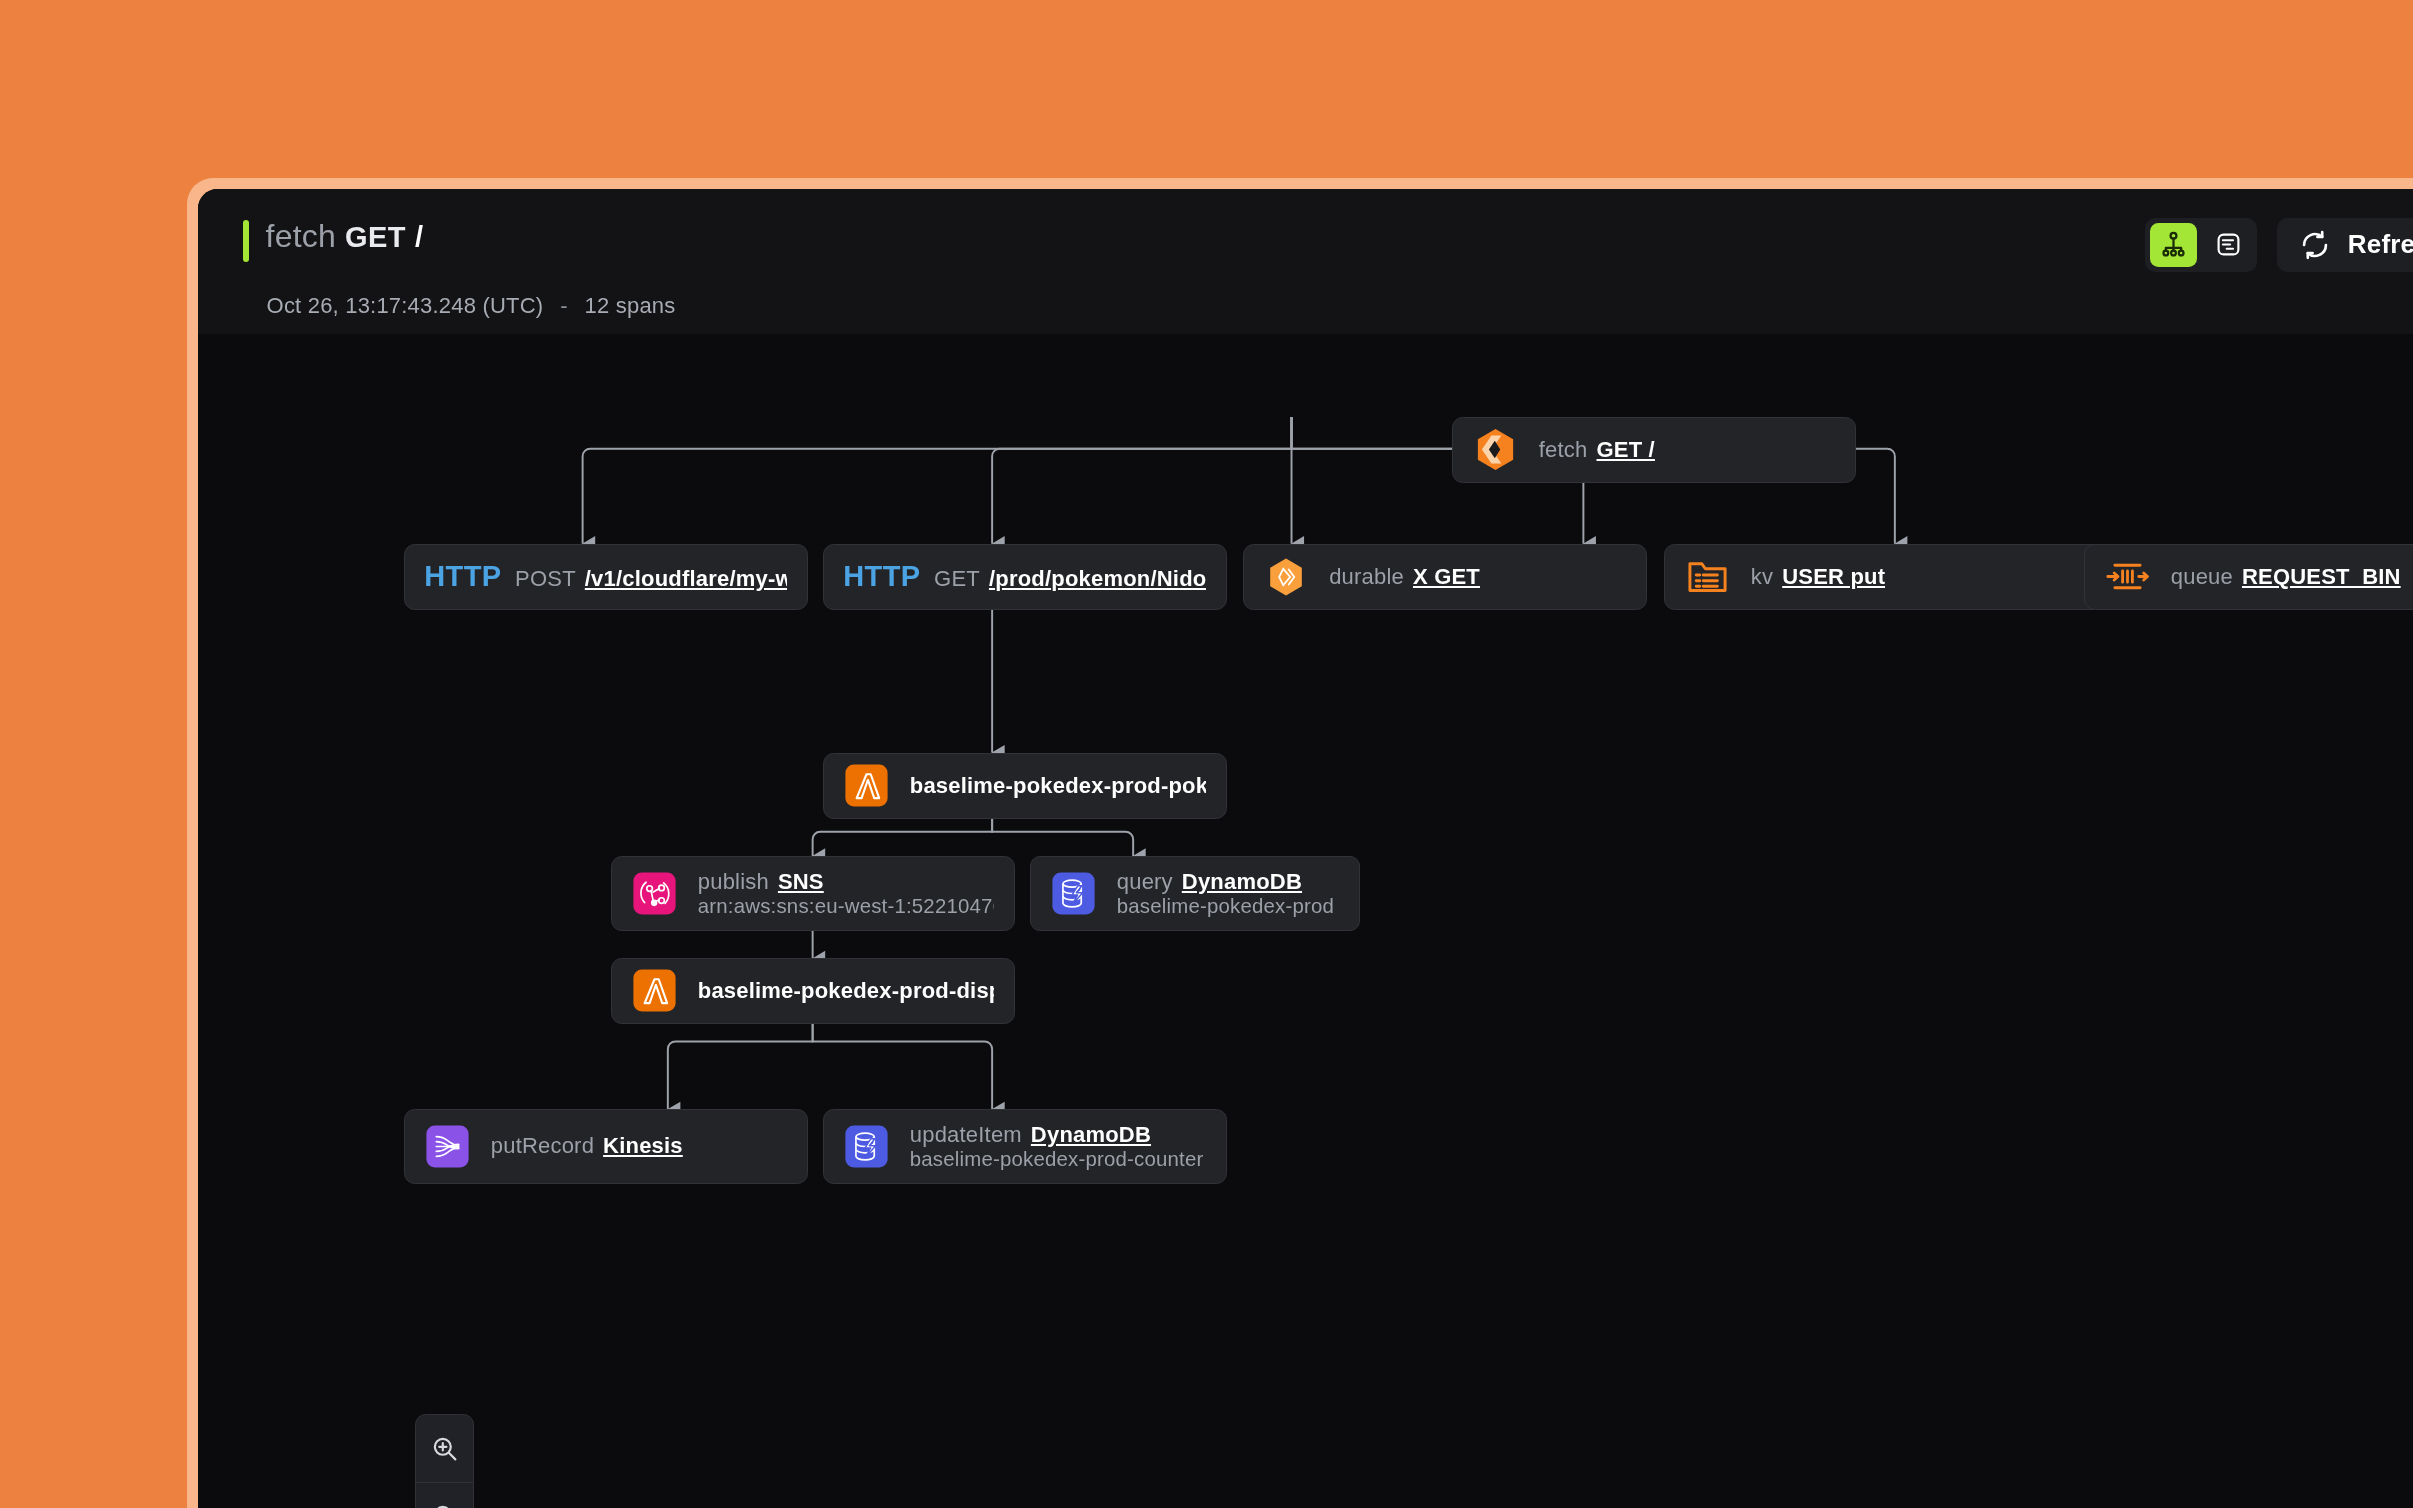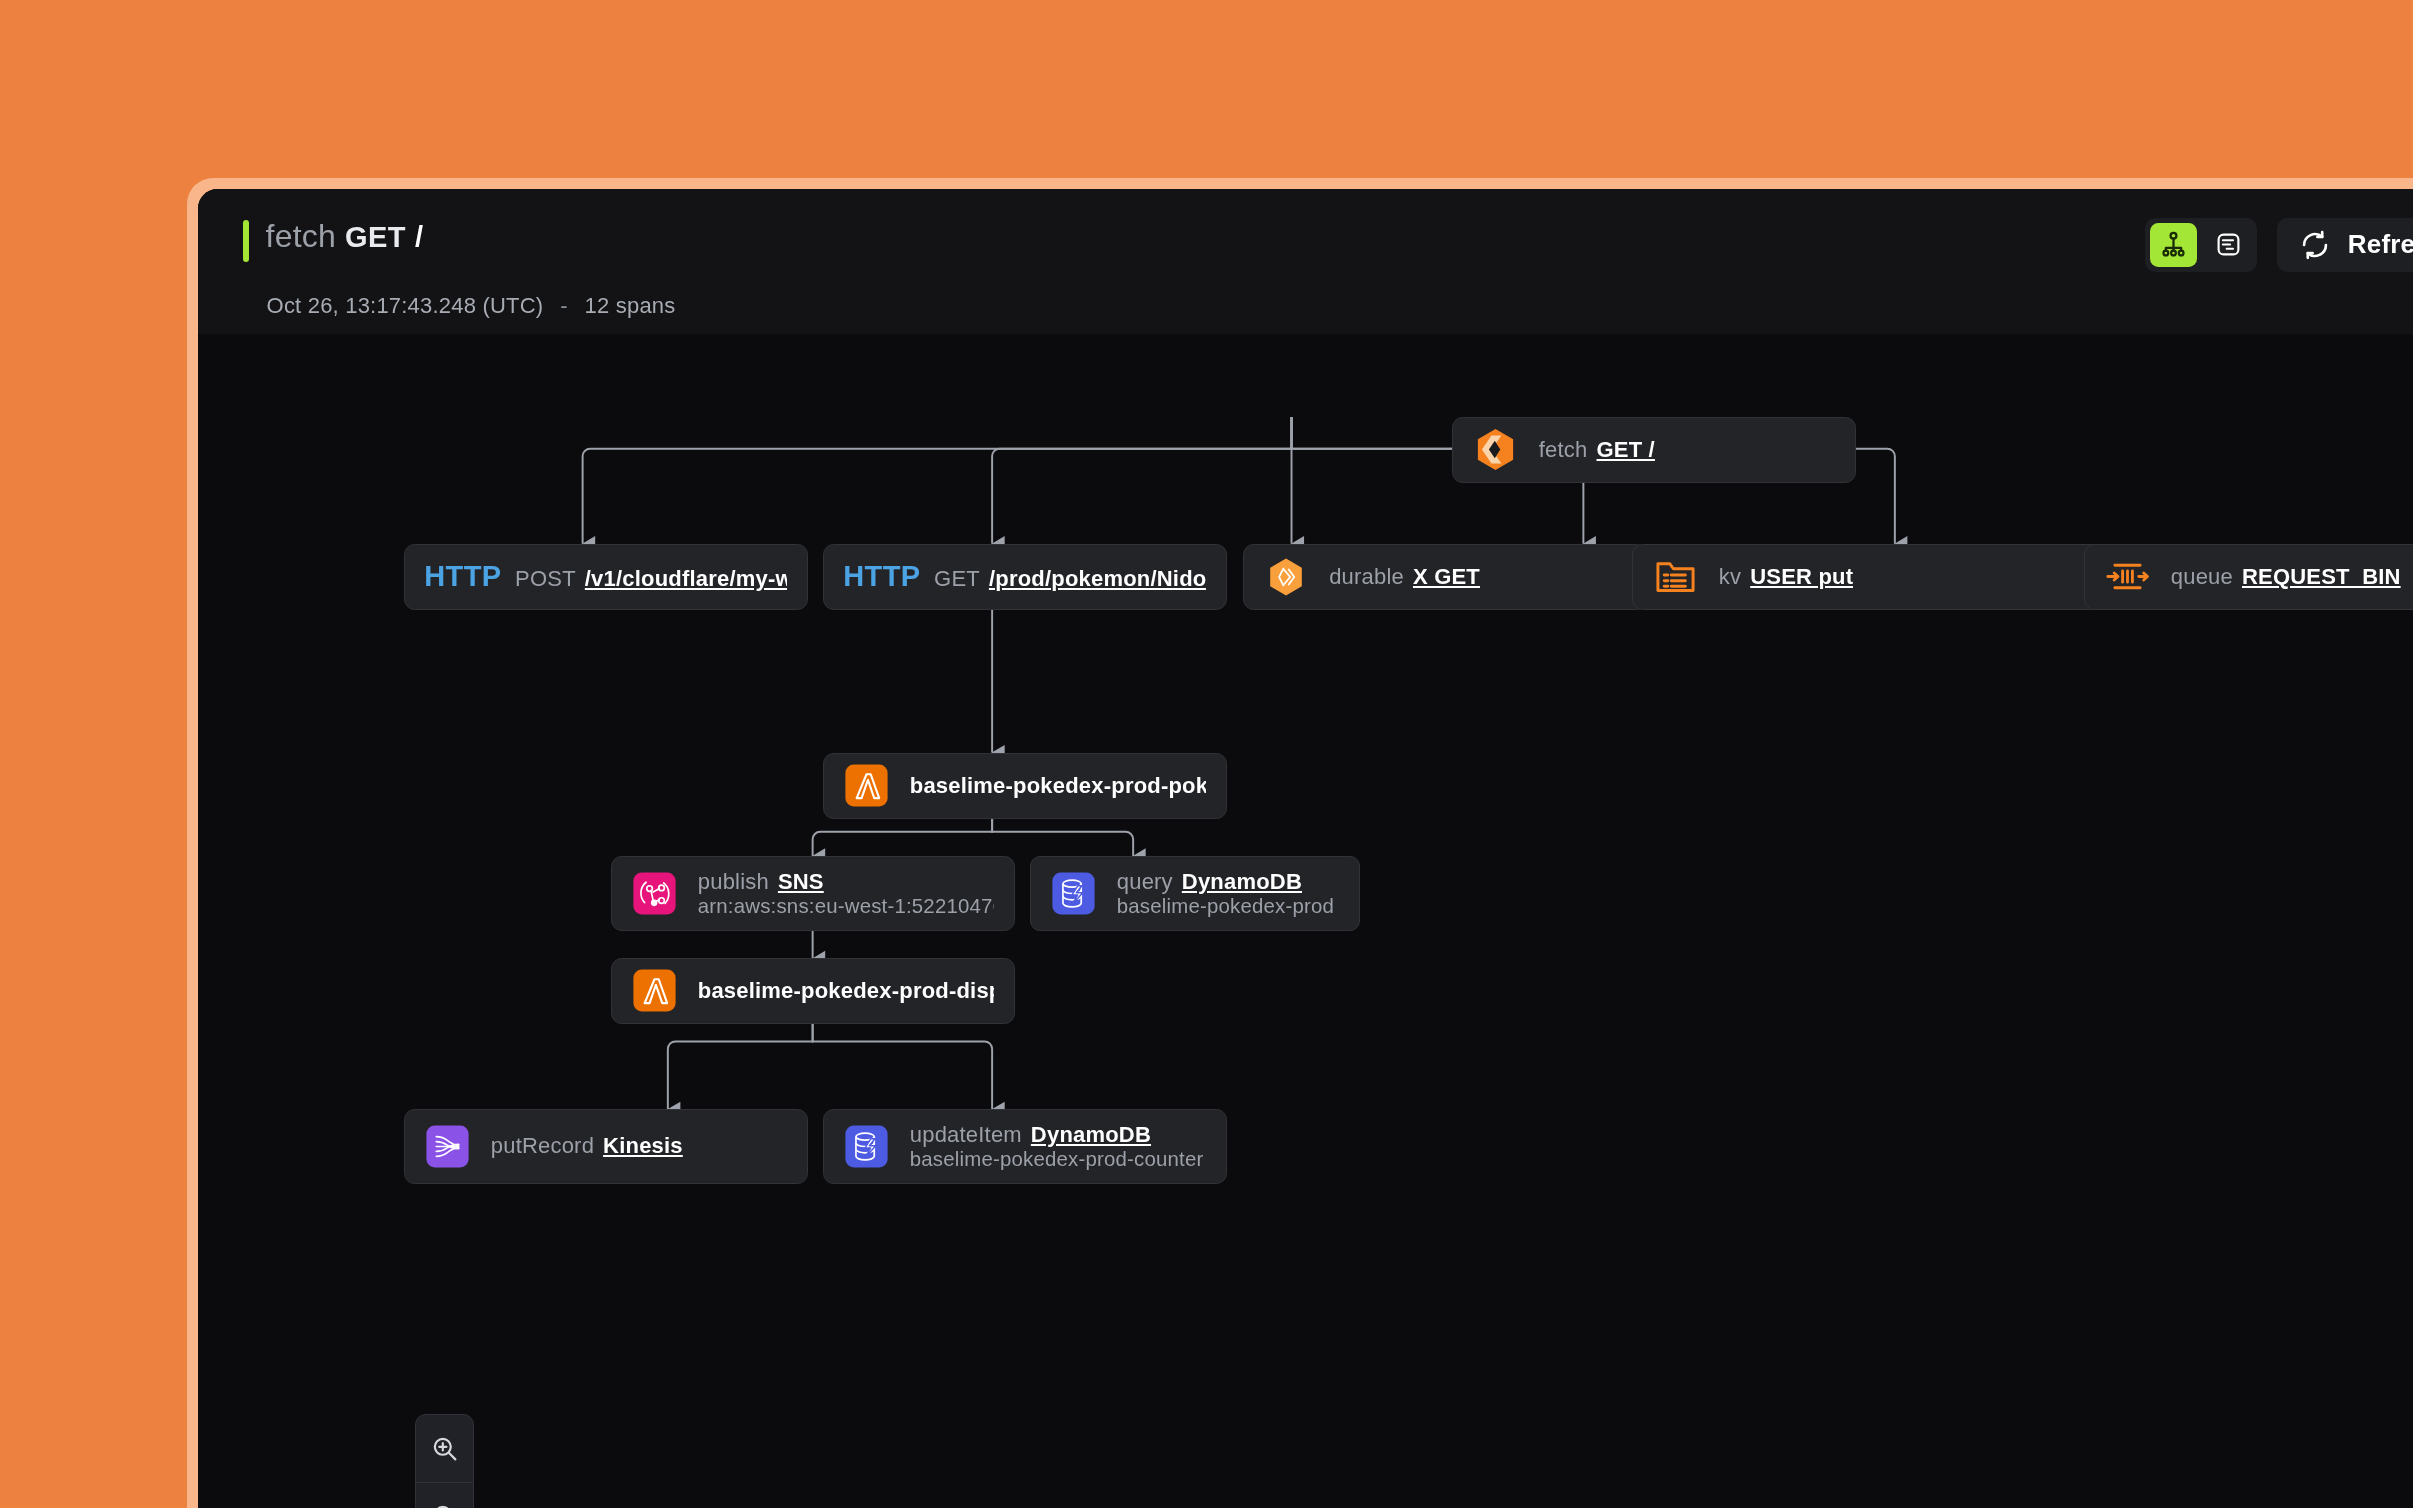--- a/index.html
+++ b/index.html
@@ -270,21 +270,21 @@
             <path d="M36 21 L44 32 L36 43" fill="none" stroke="#FFFFFF" stroke-width="2.6" stroke-linecap="round"></path>
           </svg>
         </span>
         <span class="node-text">
           <span class="node-line1">
             <span class="op">durable</span><span class="val sp">X GET</span>
           </span>
         </span>
       </div>
 
-      <div class="node" style="left:1434px; top:210px; width:486px; height:66px;">
+      <div class="node" style="left:1466px; top:210px; width:486px; height:66px;">
         <span class="node-icon">
           <svg width="45" height="45" viewBox="0 0 64 64" fill="none" stroke="#F6821F" stroke-width="4.2" stroke-linejoin="round">
             <path d="M7 52V14h17l5 7h28v31z"></path>
             <path d="M16 30h5M26 30h20M16 38h5M26 38h20M16 46h5M26 46h20" stroke-linecap="round"></path>
           </svg>
         </span>
         <span class="node-text">
           <span class="node-line1">
             <span class="op">kv</span><span class="val sp">USER put</span>
           </span>

